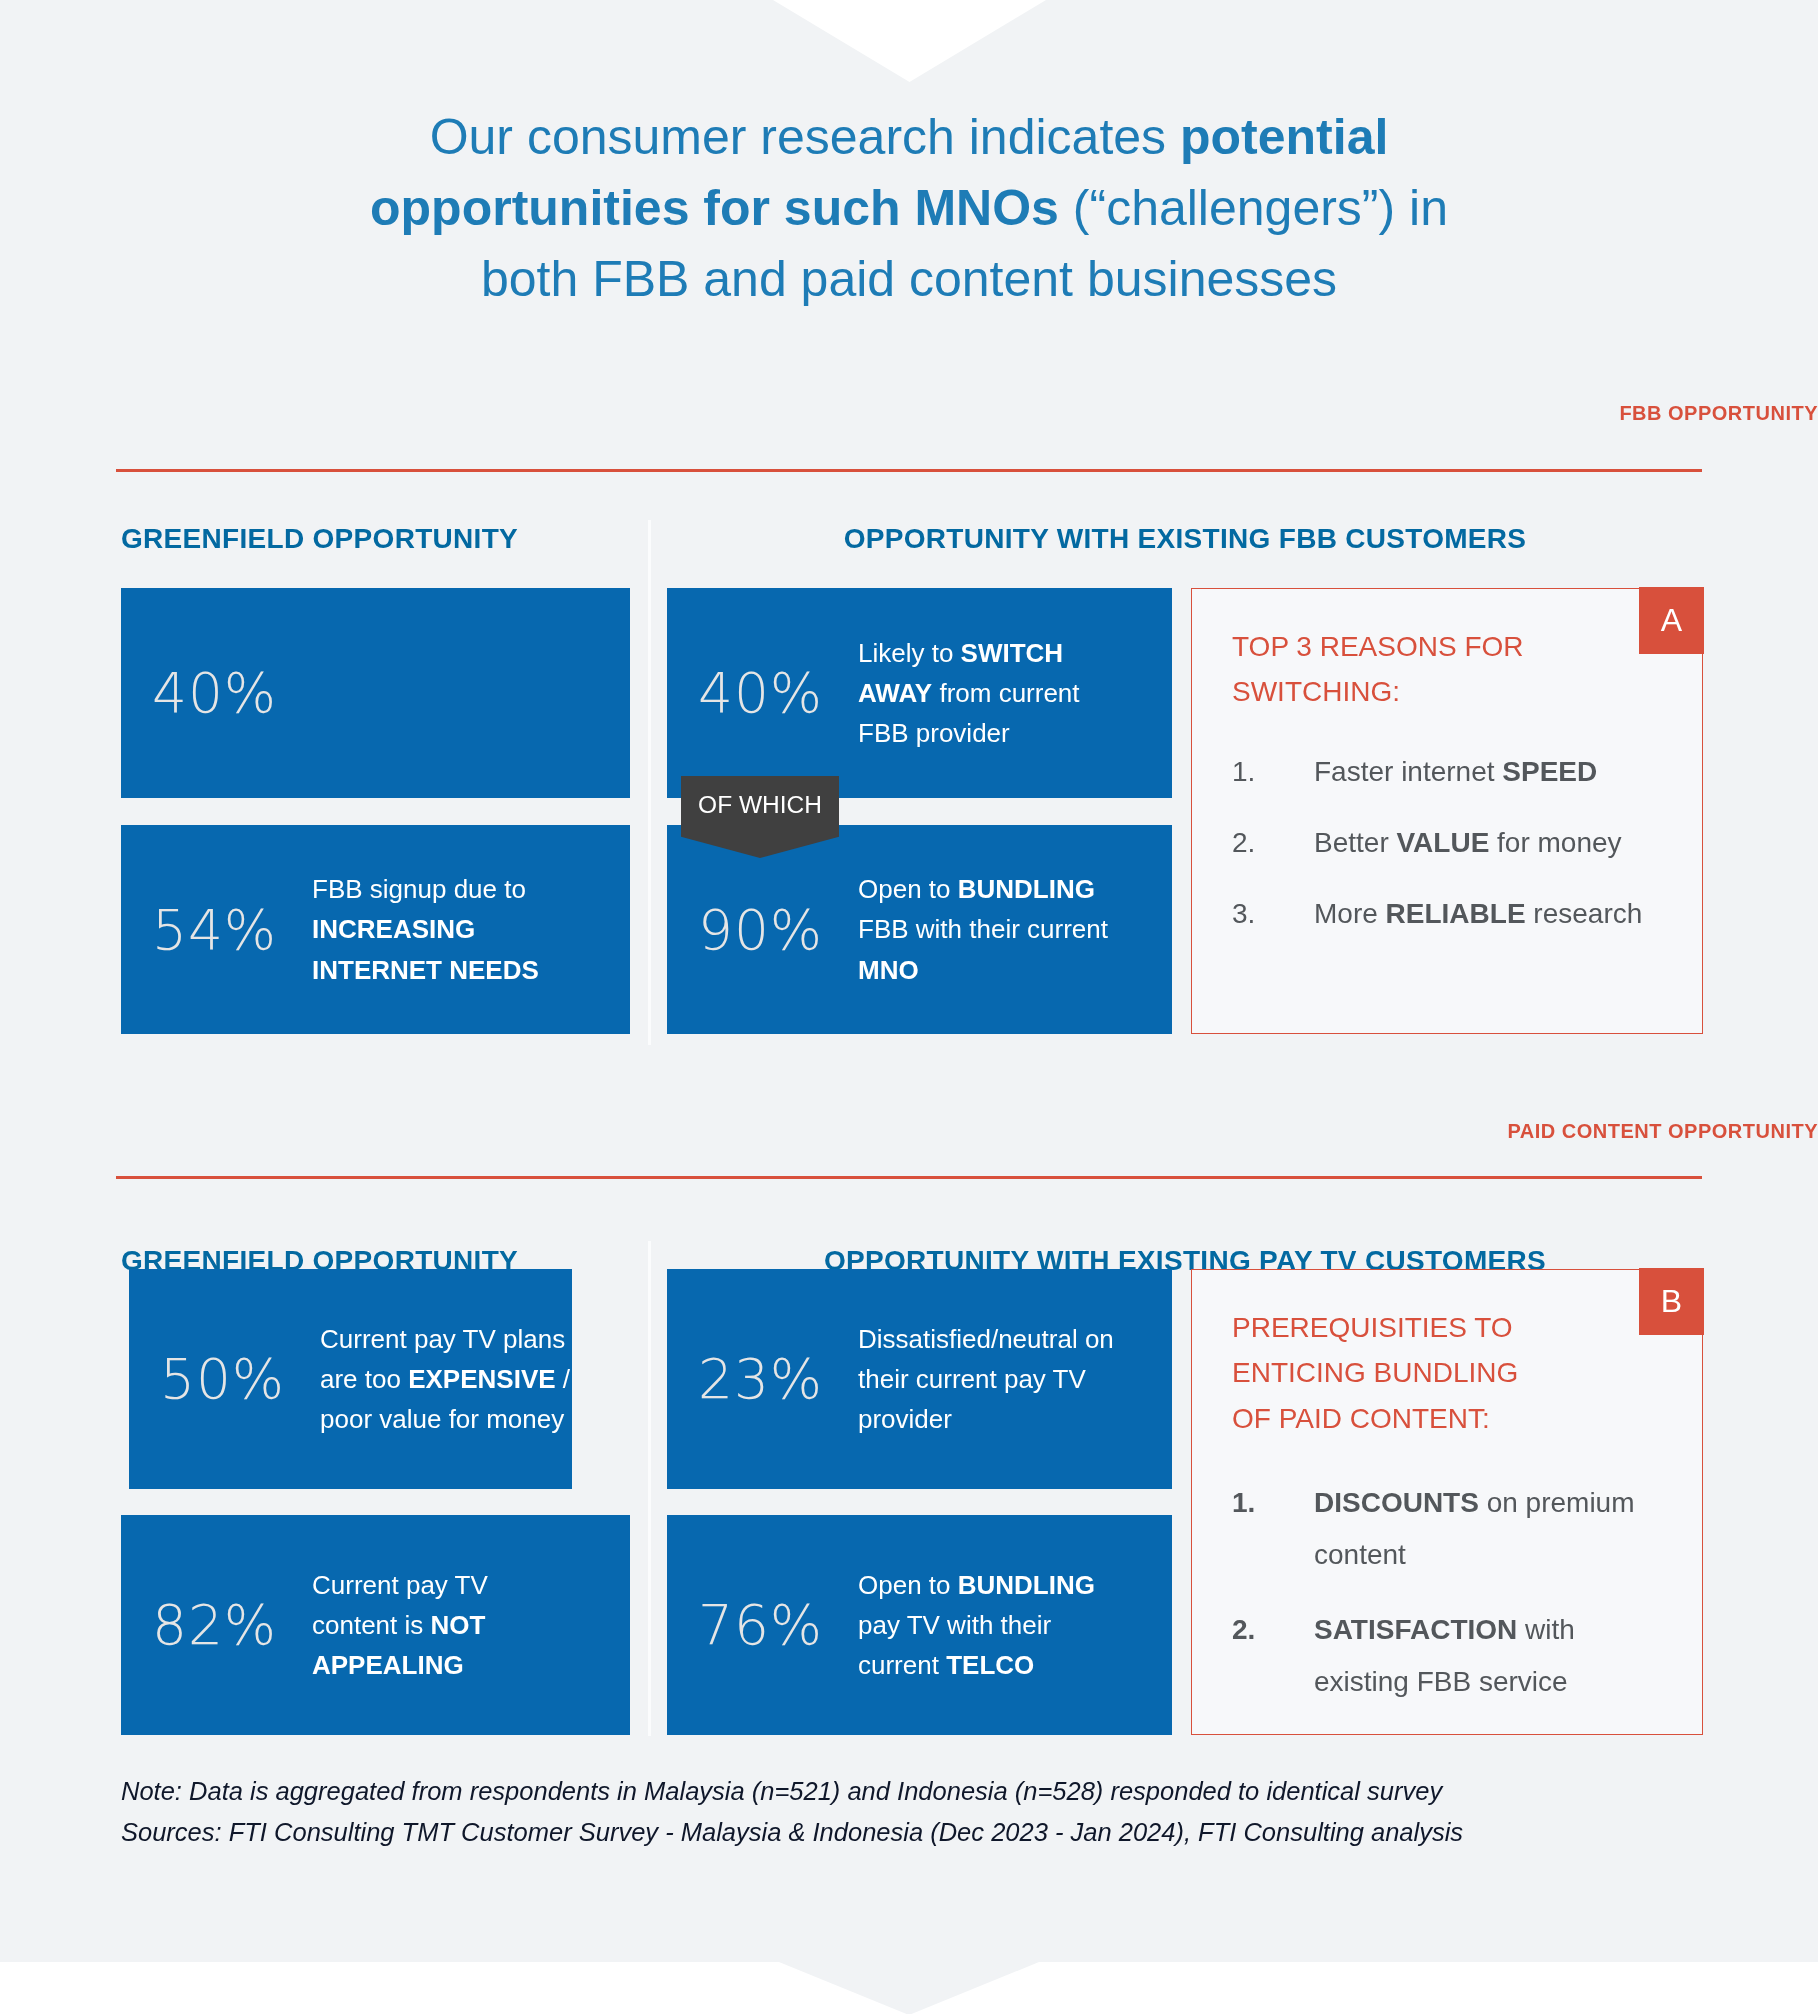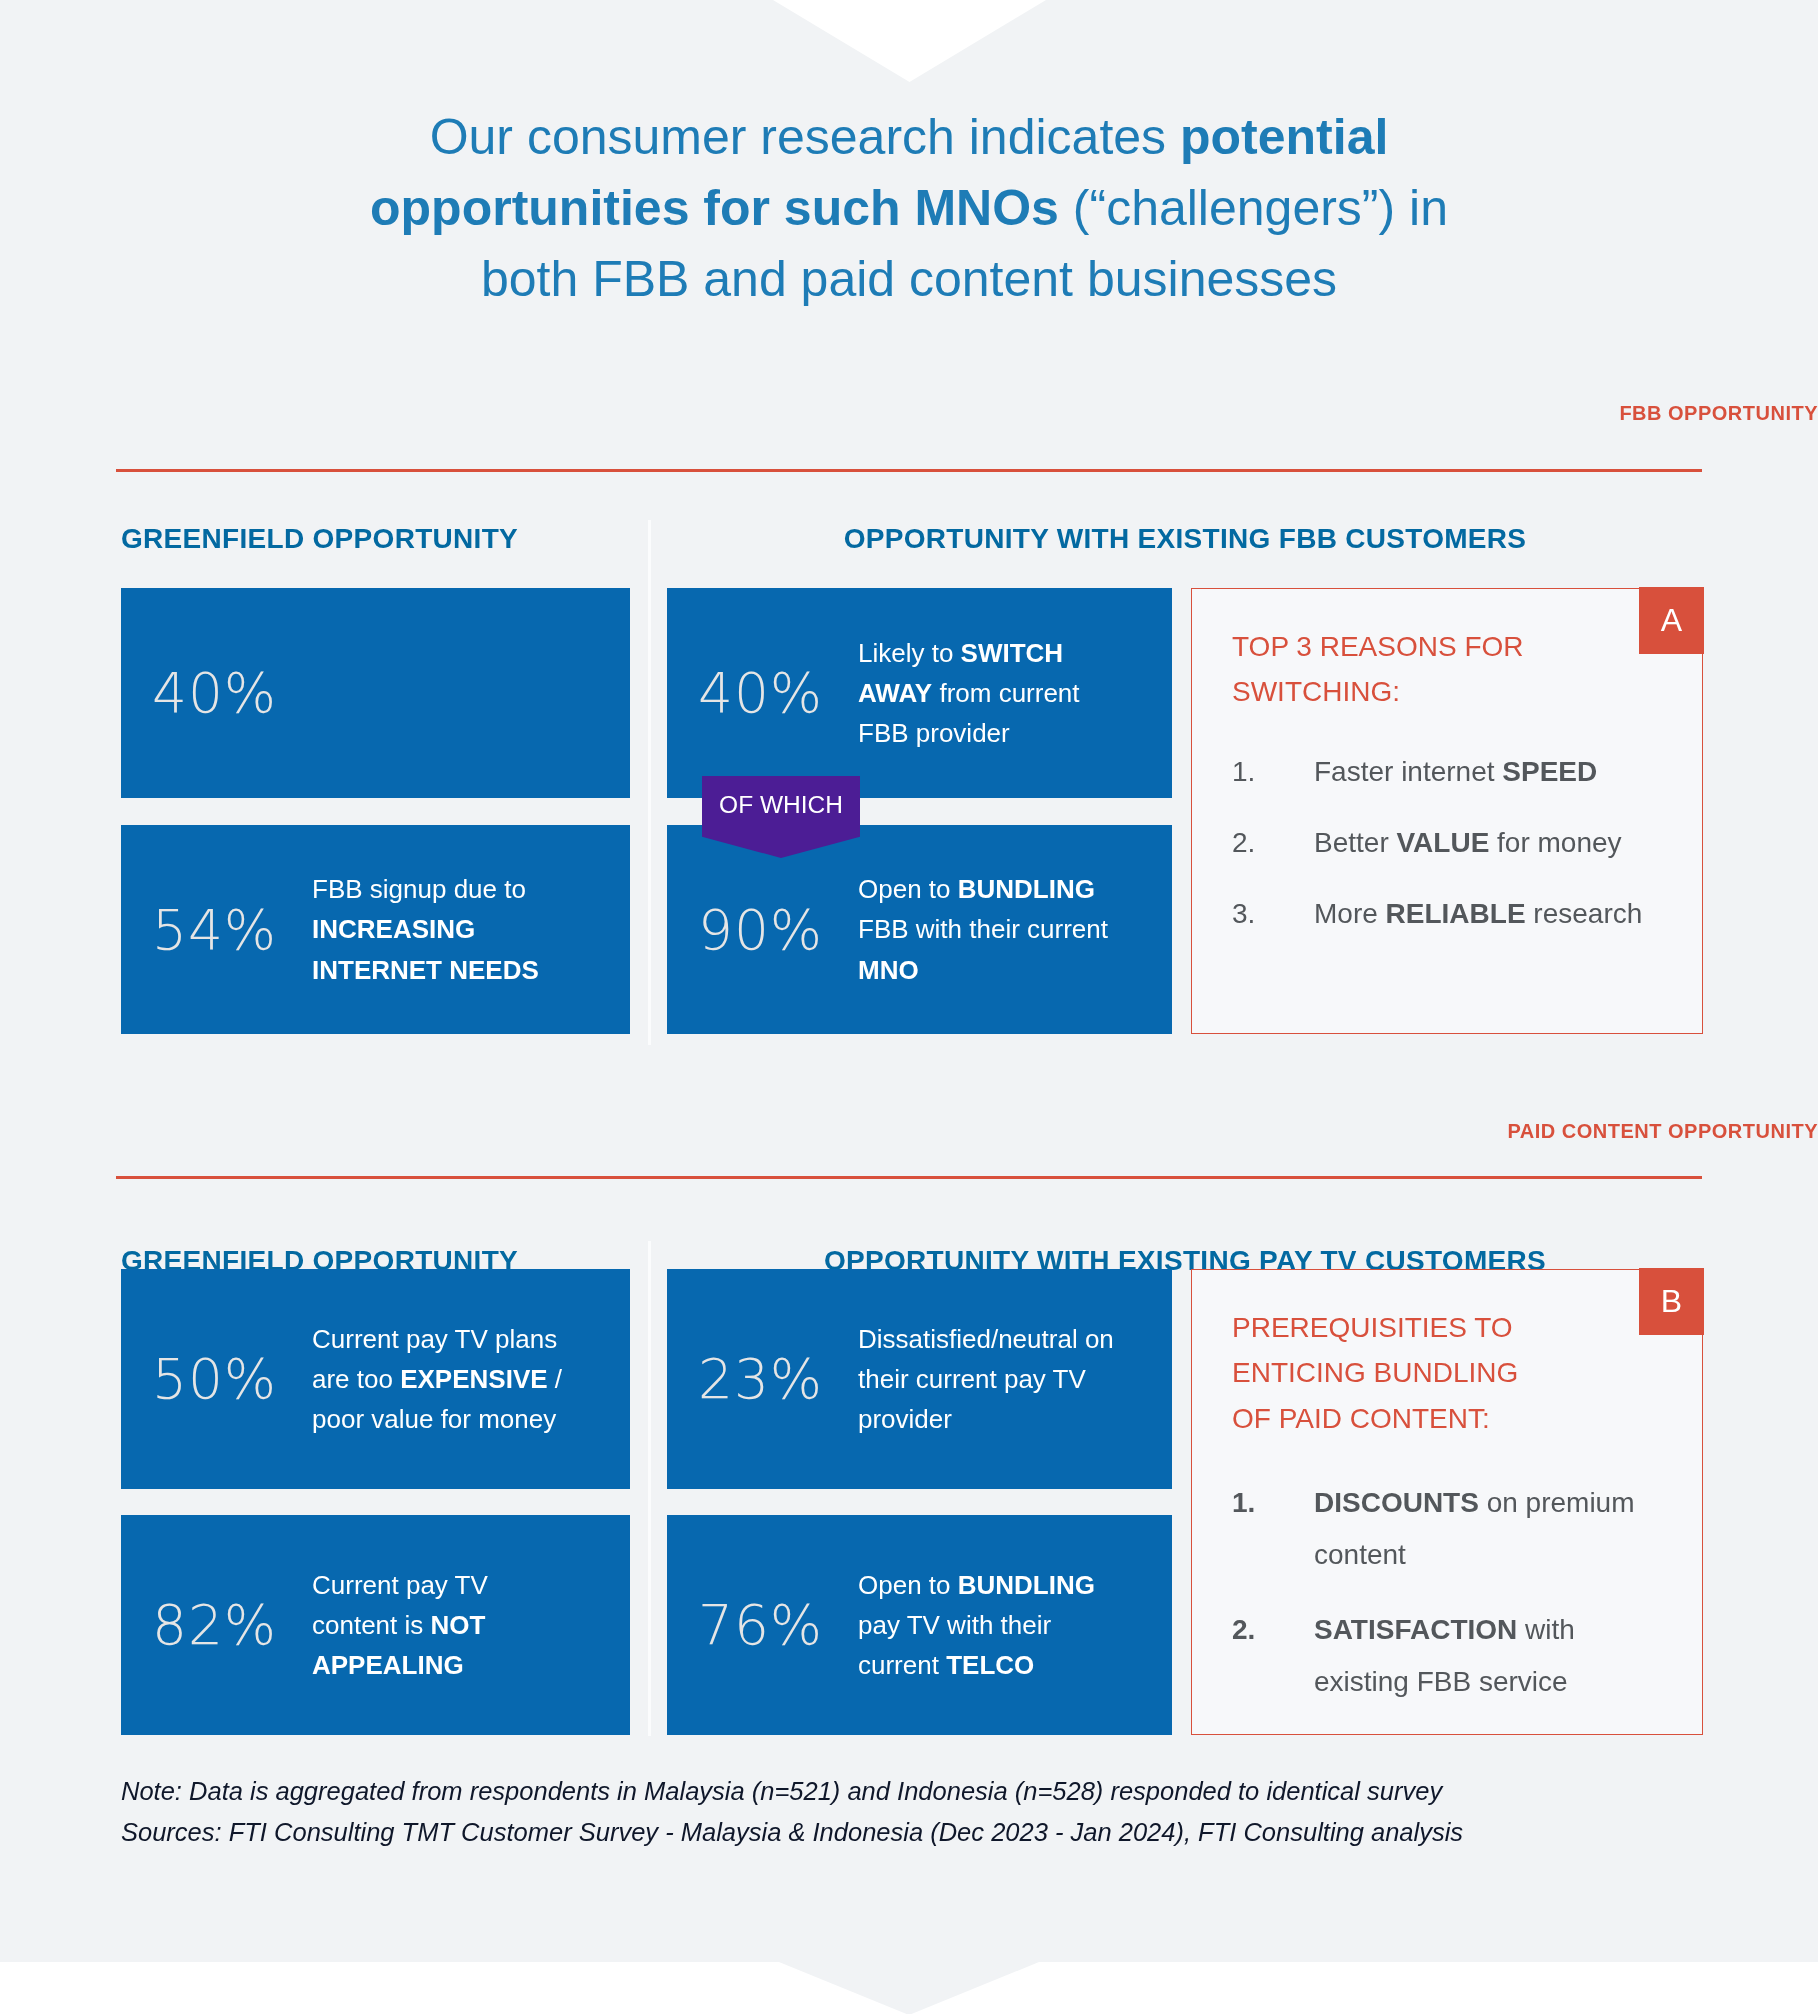--- a/index.html
+++ b/index.html
@@ -27,23 +27,23 @@
   .col-heading.center{text-align:center;}
   .v-divider{position:absolute;width:2.7px;background:#FBFCFD;}
   
   .stat-box{position:absolute;background:#0768AF;display:flex;align-items:center;
     padding:0 0 0 31px;box-sizing:border-box;}
   .stat-pct{width:133px;flex:0 0 133px;font-size:55px;font-weight:200;color:#e5e5e5;
     font-family:"DejaVu Sans","Liberation Sans",sans-serif;letter-spacing:0.9px;}
   .stat-text{font-size:26px;line-height:1.55;color:#FFFFFF;max-width:273px;margin-left:27px;}
   .stat-text.narrow{max-width:236px;}
   
-  .of-which{position:absolute;background:#4c1d95;color:#FFFFFF;font-size:24.5px;
+  .of-which{position:absolute;background:#404040;color:#FFFFFF;font-size:24.5px;
     text-align:center;padding-top:14.5px;box-sizing:border-box;
-    clip-path:polygon(0 0,100% 0,100% 74%,50% 100%,0 74%);margin-left:21px;}
+    clip-path:polygon(0 0,100% 0,100% 74%,50% 100%,0 74%);}
   
   .callout{position:absolute;border:1.8px solid #D8503C;background:#F7F8FA;box-sizing:border-box;
     padding:35px 27px 0 40px;}
   .callout-tag{position:absolute;top:-1.8px;right:-1.8px;width:65px;height:67px;background:#D8503C;
     color:#FFFFFF;font-size:32px;display:flex;align-items:center;justify-content:center;}
   .callout-title{color:#D8503C;font-size:28px;line-height:1.62;max-width:309px;font-weight:400;}
   .callout-list{margin-top:36px;}
   .callout-item{display:flex;font-size:28px;color:#53575B;margin-bottom:29px;line-height:1.5;}
   .callout-item .num{flex:0 0 82px;}
   .callout-item .itxt{max-width:336px;}
@@ -116,21 +116,21 @@
   </div>
 
   <div class="band-header" style="top:1120px">PAID CONTENT OPPORTUNITY</div>
   <div class="band-rule" style="top:1176px"></div>
 
   <div class="grid" style="top:1227px;height:509px">
     <div class="col-heading" style="left:0;top:18px">GREENFIELD OPPORTUNITY</div>
     <div class="col-heading center" style="left:546px;top:18px;width:1036px">OPPORTUNITY WITH EXISTING PAY TV CUSTOMERS</div>
     <div class="v-divider" style="left:527px;top:13.6px;height:495px"></div>
 
-    <div class="stat-box" style="left:0;top:42px;width:509px;height:220px">
+    <div class="stat-box" style="left:8px;top:42px;width:443px;height:220px">
       <div class="stat-pct">50%</div>
       <div class="stat-text"><span>Current pay TV plans are too </span><span class="b">EXPENSIVE</span><span> / poor value for money</span></div>
     </div>
 
     <div class="stat-box" style="left:0;top:288px;width:509px;height:220px">
       <div class="stat-pct">82%</div>
       <div class="stat-text narrow"><span>Current pay TV content is </span><span class="b">NOT APPEALING</span></div>
     </div>
 
     <div class="stat-box" style="left:546px;top:42px;width:505px;height:220px">

